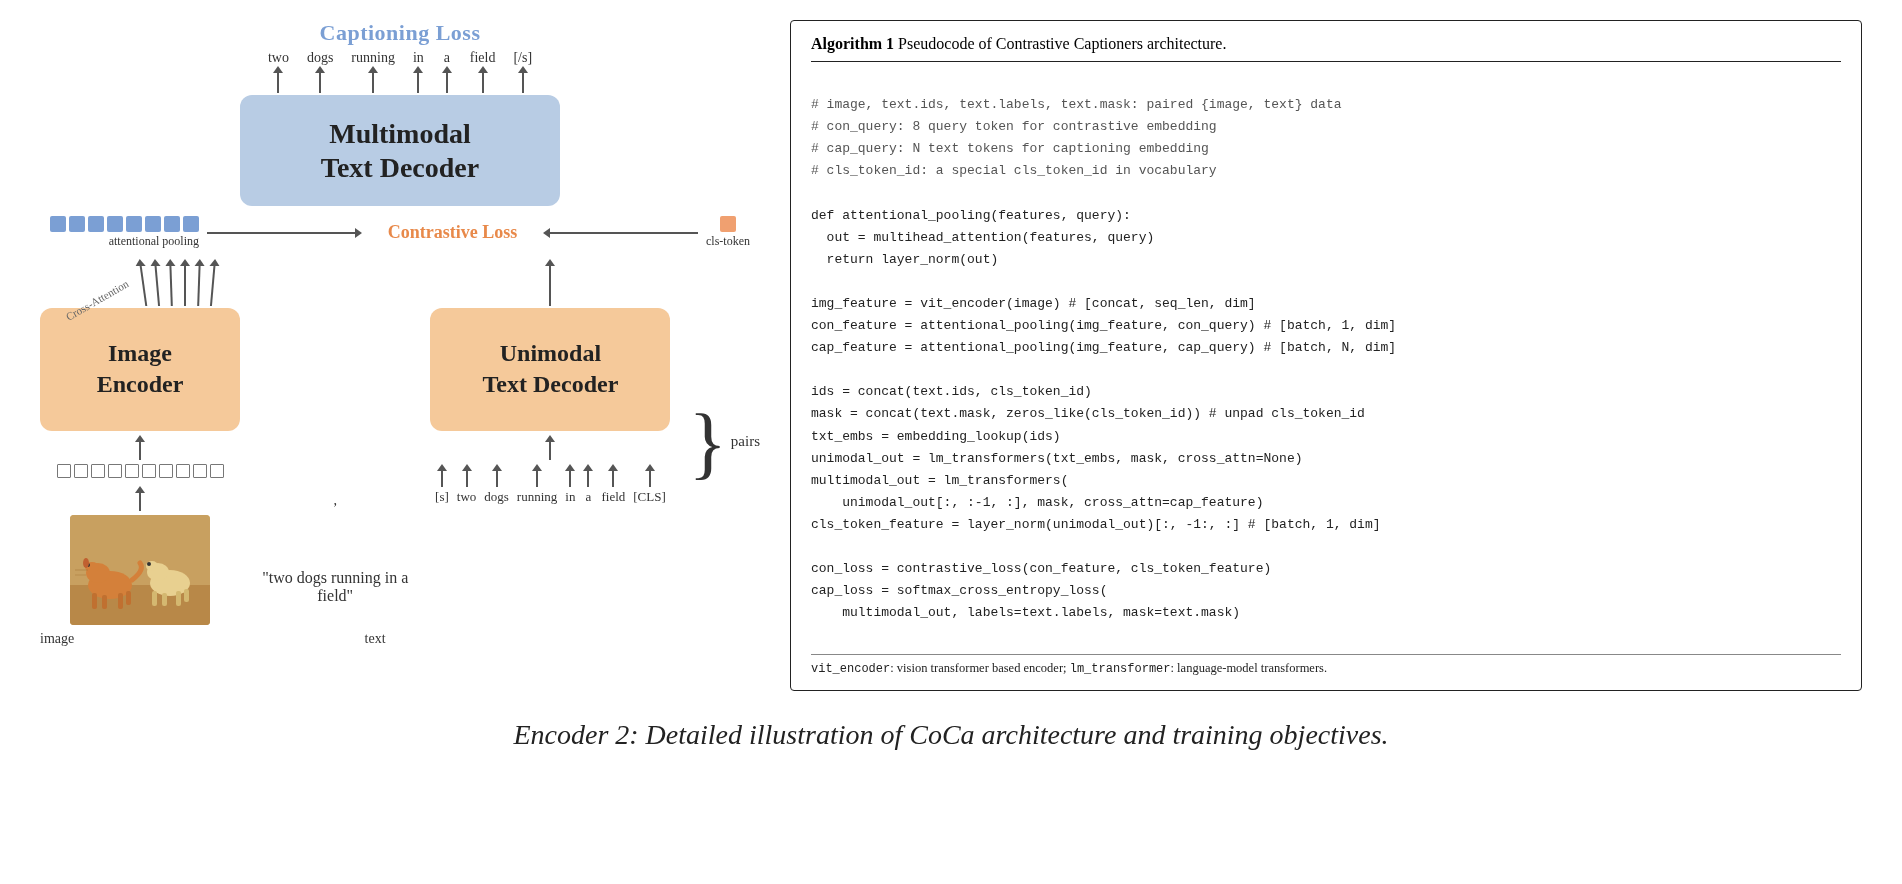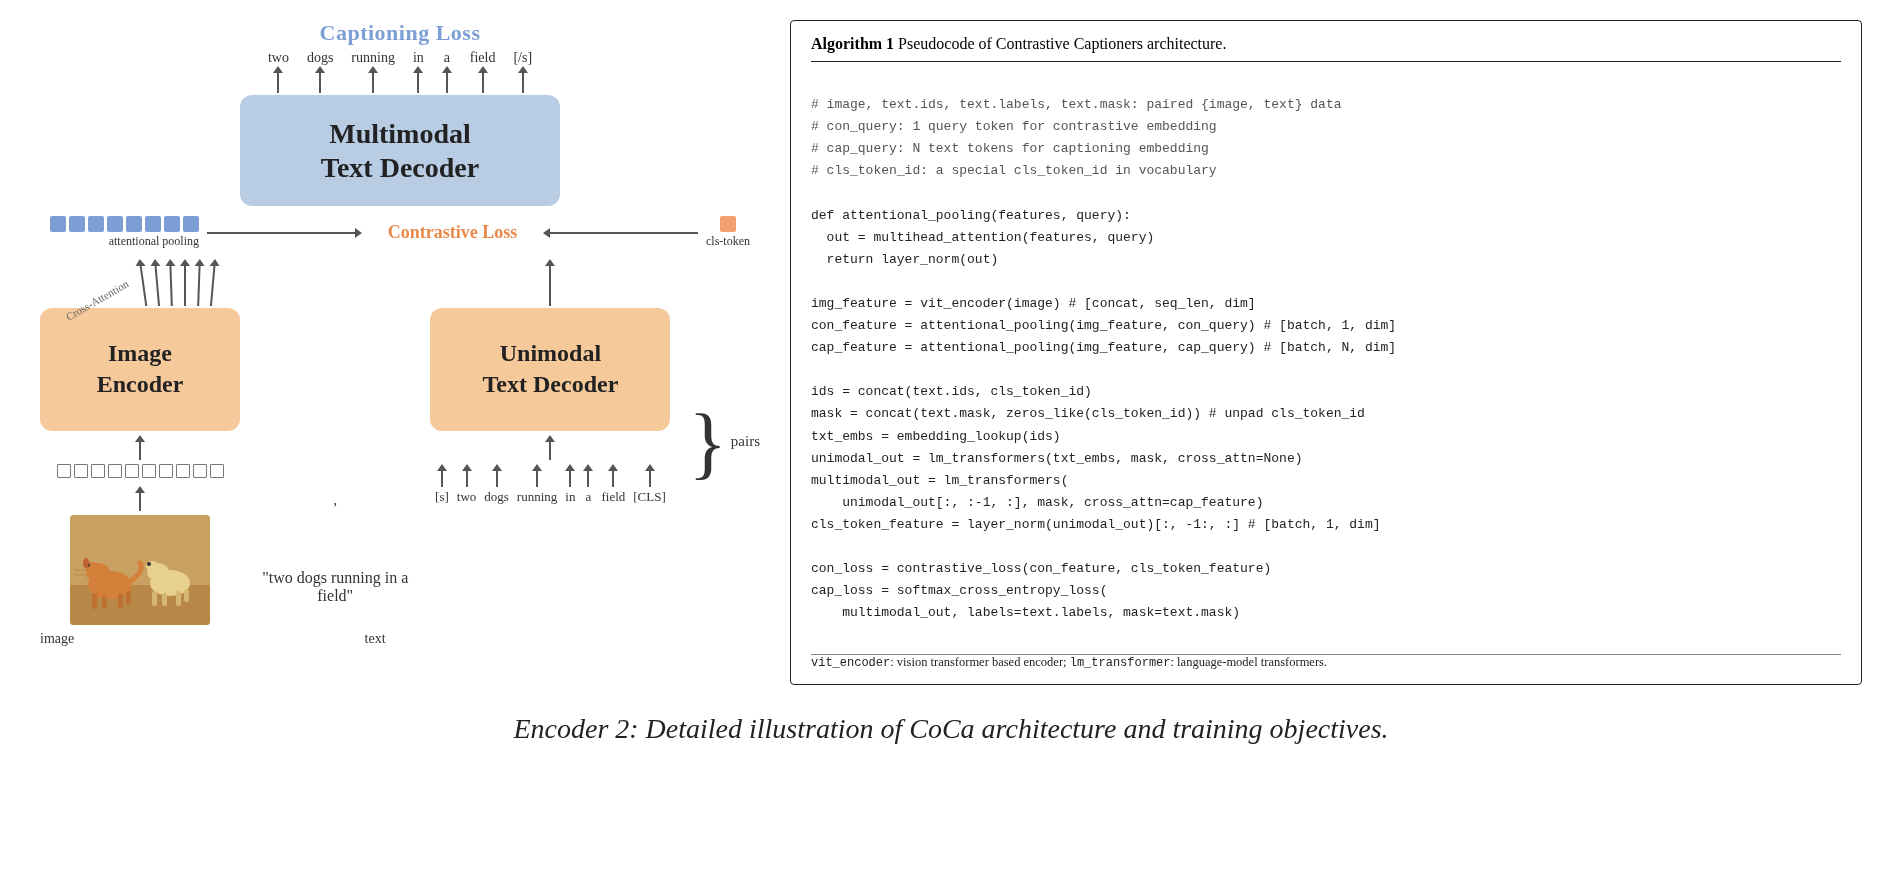--- a/index.html
+++ b/index.html
@@ -216,20 +216,21 @@
     .code-comment {
       color: #555;
     }
 
     .algorithm-footer {
       font-family: 'Times New Roman', Times, serif;
       font-size: 12.5px;
       color: #222;
       margin-top: 8px;
       border-top: 1px solid #888;
+      padding-top: 6px;
     }
     .footer-mono {
       font-family: 'Courier New', Courier, monospace;
       font-size: 12px;
     }
 
     
     .figure-caption {
       text-align: center;
       font-size: 28px;
@@ -574,21 +575,21 @@
     </div>
   </div>
 
   <div class="algorithm-section">
     <div class="algorithm-title">
       <span class="algorithm-title-bold">Algorithm 1</span><span class="algorithm-title-normal"> Pseudocode of Contrastive Captioners architecture.</span>
     </div>
 
     <div class="code-block">
 <span class="code-comment"># image, text.ids, text.labels, text.mask: paired {image, text} data</span>
-<span class="code-comment"># con_query: 1 query token for contrastive embedding</span>
+<span class="code-comment"># con_query: 8 query token for contrastive embedding</span>
 <span class="code-comment"># cap_query: N text tokens for captioning embedding</span>
 <span class="code-comment"># cls_token_id: a special cls_token_id in vocabulary</span>
 
 <span>def attentional_pooling(features, query):</span>
 <span>  out = multihead_attention(features, query)</span>
 <span>  return layer_norm(out)</span>
 
 <span>img_feature = vit_encoder(image) # [concat, seq_len, dim]</span>
 <span>con_feature = attentional_pooling(img_feature, con_query) # [batch, 1, dim]</span>
 <span>cap_feature = attentional_pooling(img_feature, cap_query) # [batch, N, dim]</span>

